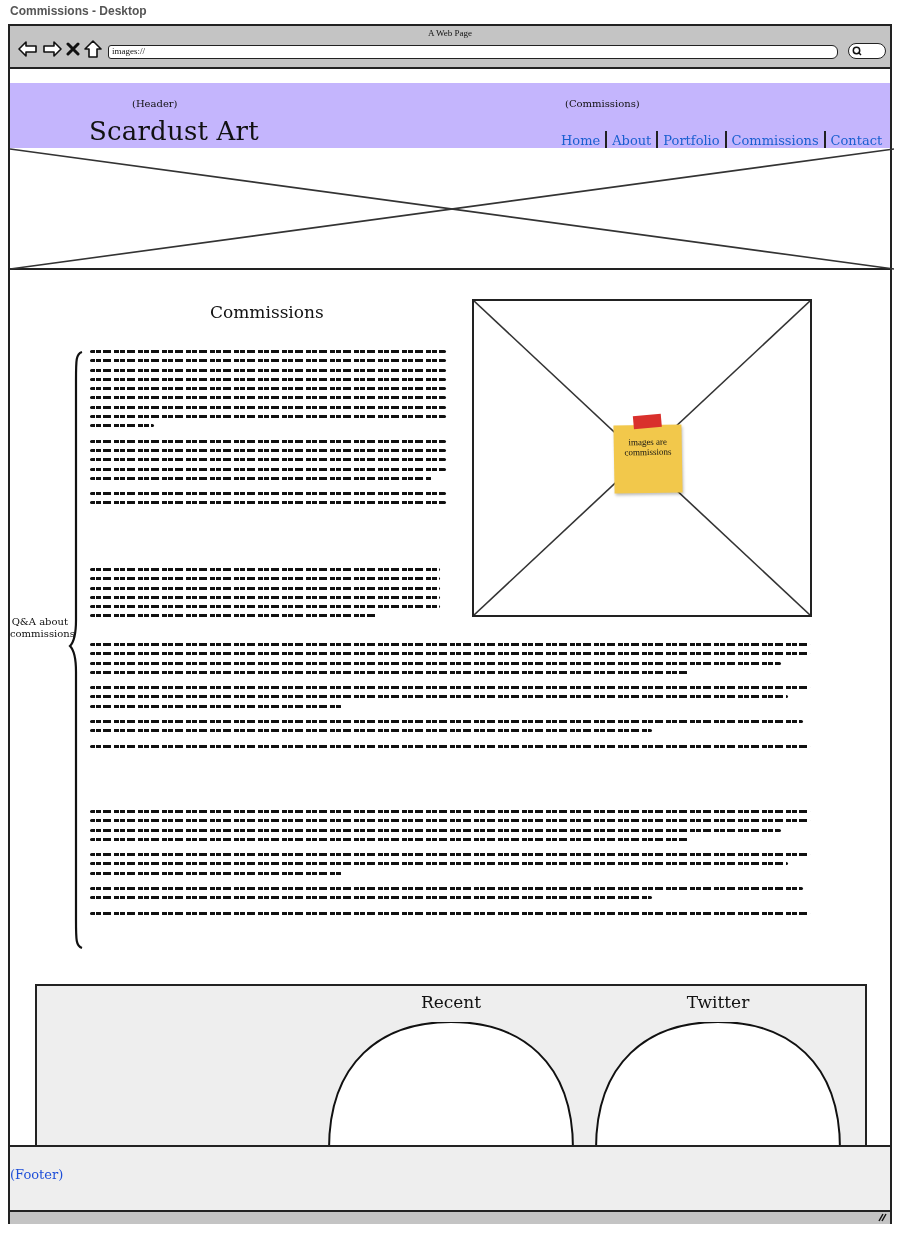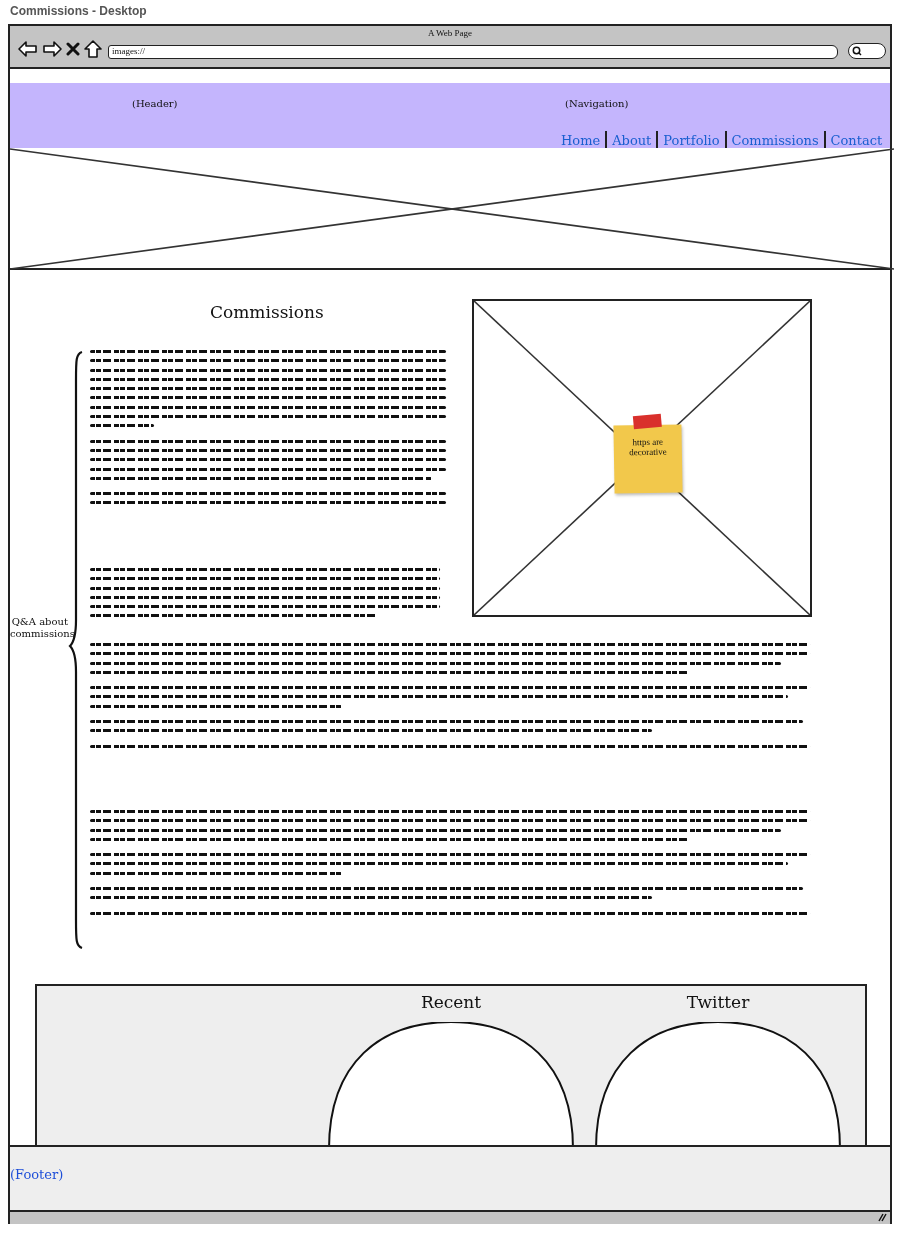--- a/index.html
+++ b/index.html
@@ -148,21 +148,22 @@
     <div class="search-pill">
       <svg width="10" height="10" viewBox="0 0 10 10">
           <circle cx="4.5" cy="4.5" r="3.2" fill="none" stroke="#111" stroke-width="1.5"></circle>
           <path d="M6.8 6.8 L9 9" stroke="#111" stroke-width="1.5"></path>
         </svg>
     </div>
   </div>
 
   <div class="header">
     <div class="header-label">(Header)</div>
-    <div class="nav-label">(Navigation)</div>
+    <div class="site-title">Scardust Art</div>
+    <div class="nav-label">(Commissions)</div>
     <nav class="nav-links">
       <a>Home</a>
       <span class="nav-sep"></span>
       <a>About</a>
       <span class="nav-sep"></span>
       <a>Portfolio</a>
       <span class="nav-sep"></span>
       <a>Commissions</a>
       <span class="nav-sep"></span>
       <a>Contact</a>
@@ -179,21 +180,21 @@
   <div class="main">
     <div class="section-title">Commissions</div>
 
     <div class="side-image">
       <svg width="336" height="314" viewBox="0 0 336 314">
         <line x1="0" y1="0" x2="336" y2="314" stroke="#333" stroke-width="1.6"></line>
         <line x1="336" y1="0" x2="0" y2="314" stroke="#333" stroke-width="1.6"></line>
       </svg>
       <div class="sticky">
         <div class="sticky-tape"></div>
-        <span>https are decorative</span>
+        <span>images are commissions</span>
       </div>
     </div>
 
     <div class="qa-label">
       <span>Q&amp;A about commissions</span>
     </div>
     <svg class="brace" width="16" height="600" viewBox="0 0 16 600">
       <path d="M14 2 C8 4 8 10 8 30 L8 270 C8 285 6 292 2 296 C6 300 8 307 8 322 L8 570 C8 590 8 596 14 598" fill="none" stroke="#111" stroke-width="2.2"></path>
     </svg>
 

